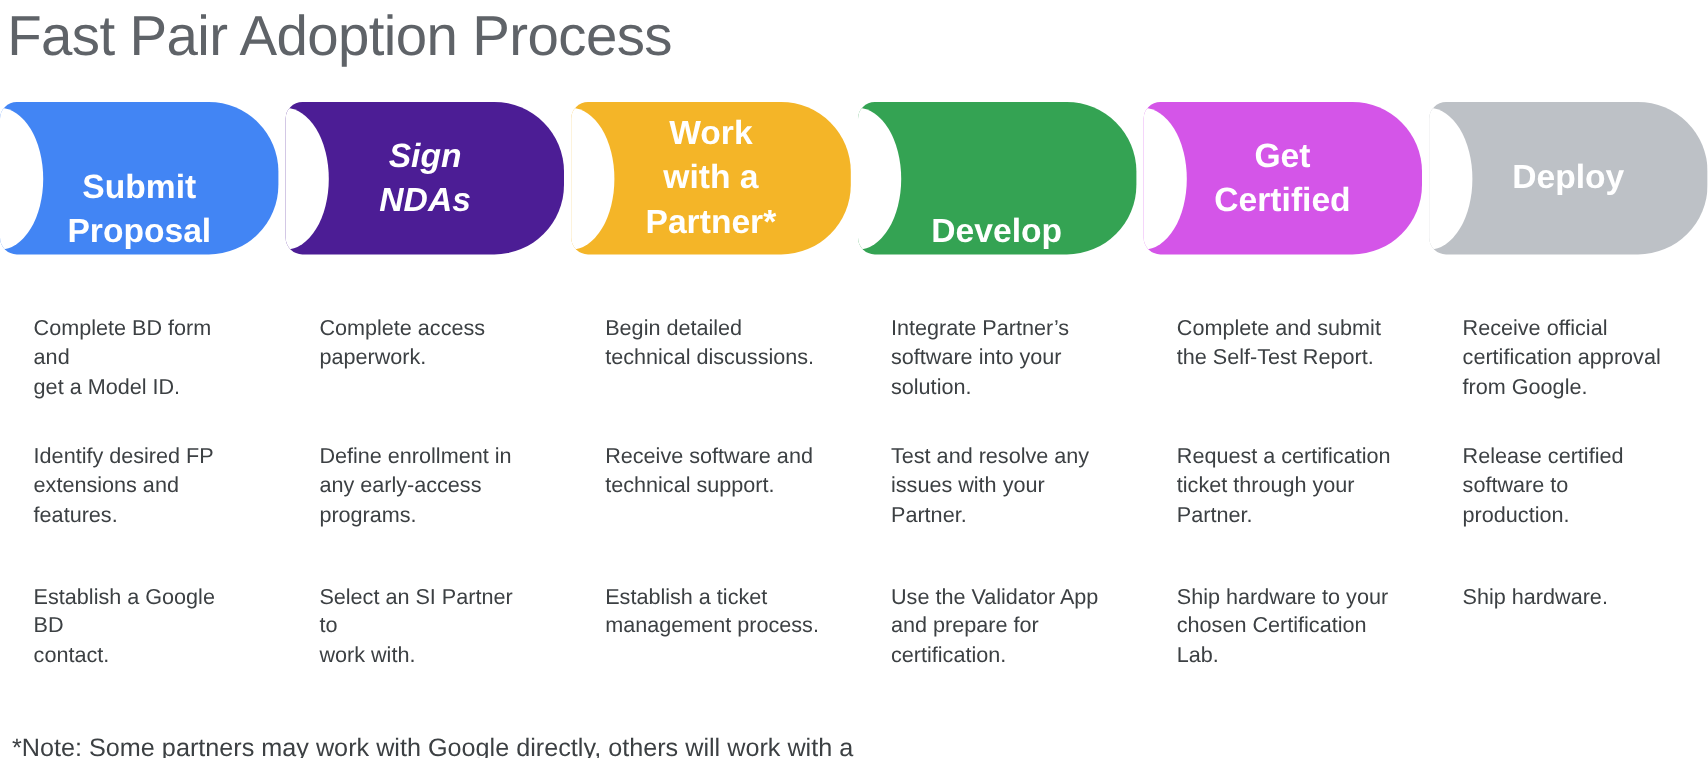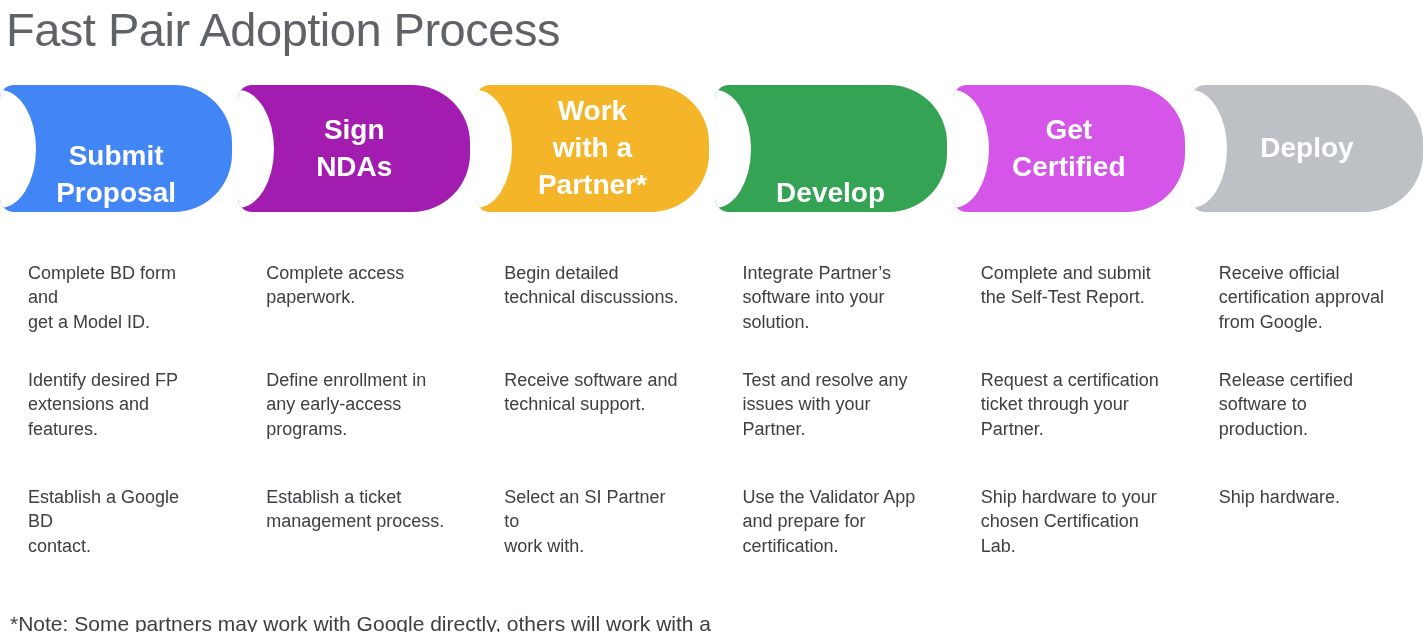--- a/index.html
+++ b/index.html
@@ -90,21 +90,21 @@
 
 <div class="page">
 
   <h1 class="title">Fast Pair Adoption Process</h1>
 
   <div class="flow">
     <div class="step" style="background: rgb(66, 133, 244); align-items: flex-end;">
       <span class="step-label">Submit
 Proposal</span>
     </div>
-    <div class="step" style="background: #a21caf;">
+    <div class="step" style="background: #4c1d95; font-style: italic;">
       <span class="step-label">Sign
 NDAs</span>
     </div>
     <div class="step" style="background: rgb(244, 181, 40);">
       <span class="step-label">Work
 with a
 Partner*</span>
     </div>
     <div class="step" style="background: rgb(52, 163, 83); align-items: flex-end;">
       <span class="step-label">Develop</span>
@@ -147,24 +147,24 @@
 Partner.</p>
     <p class="detail">Request a certification
 ticket through your
 Partner.</p>
     <p class="detail">Release certified
 software to
 production.</p>
 
     <p class="detail">Establish a Google BD
 contact.</p>
+    <p class="detail">Select an SI Partner to
+work with.</p>
     <p class="detail">Establish a ticket
 management process.</p>
-    <p class="detail">Select an SI Partner to
-work with.</p>
     <p class="detail">Use the Validator App
 and prepare for
 certification.</p>
     <p class="detail">Ship hardware to your
 chosen Certification
 Lab.</p>
     <p class="detail">Ship hardware.</p>
   </div>
 
   <p class="note">*Note: Some partners may work with Google directly, others will work with a

